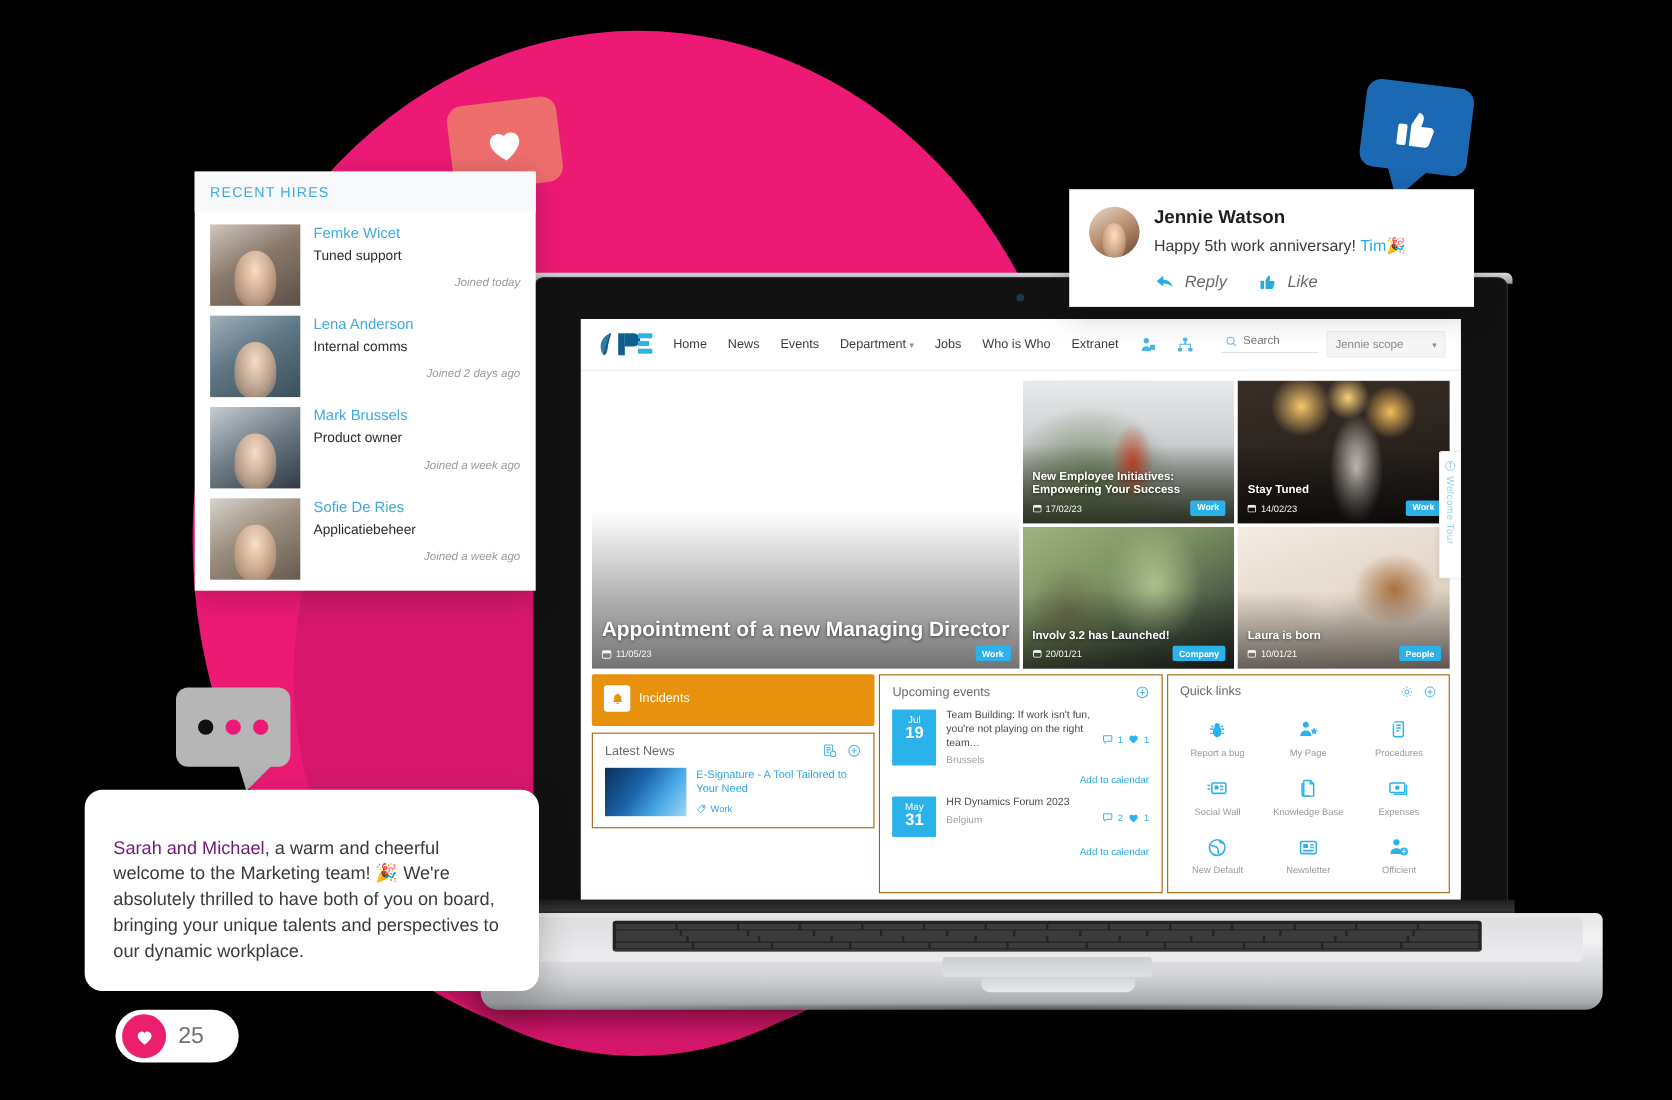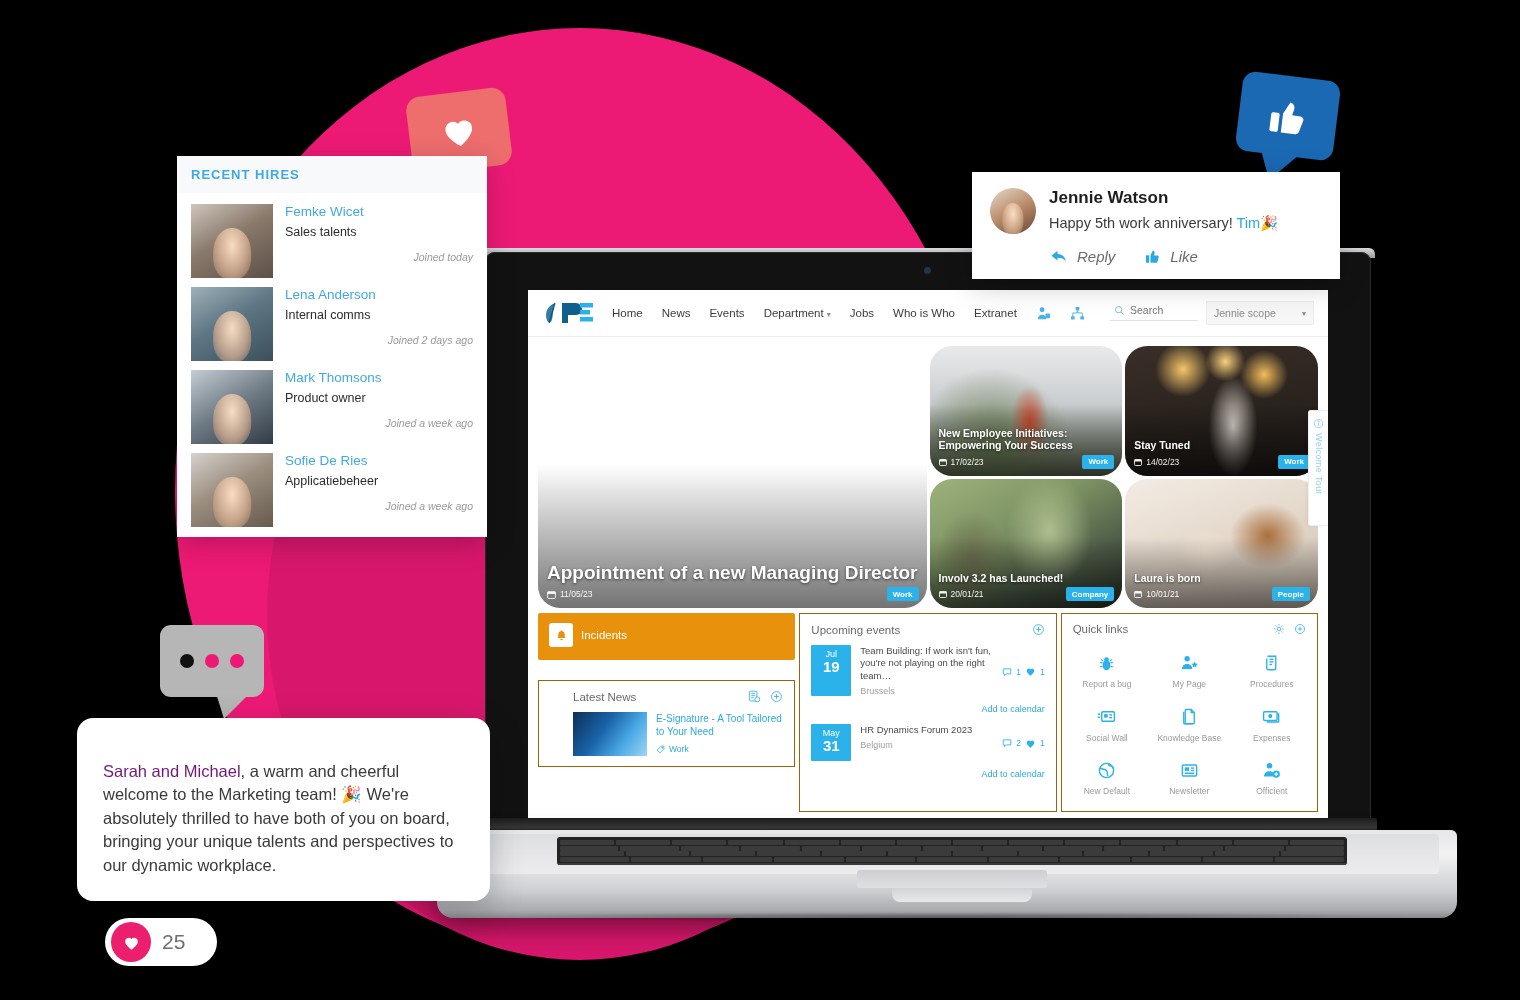--- a/index.html
+++ b/index.html
@@ -101,21 +101,21 @@
     background: #f6f6f6; border: 1px solid #ececec; font-size: 10.5px; color: #8a8a8a;
     padding: 5px 7px; width: 108px; border-radius: 1px;
   }
 
   .page-body { padding: 9px 10px 0; background: #fff; }
 
   
   .hero { display: grid; grid-template-columns: 1fr 1fr; gap: 3px; height: 262px; }
   .hero-left { position: relative; overflow: hidden; }
   .hero-right { display: grid; grid-template-columns: 1fr 1fr; grid-template-rows: 1fr 1fr; gap: 3px; }
-  .tile { position: relative; overflow: hidden; border-radius: 22px; }
+  .tile { position: relative; overflow: hidden; }
   .tile .ph { position: absolute; inset: 0; }
   .tile .scrim {
     position: absolute; inset: 0;
     background: linear-gradient(to bottom, rgba(0,0,0,0) 45%, rgba(0,0,0,.55) 100%);
   }
   .tile-text { position: absolute; left: 9px; right: 9px; bottom: 9px; color: #fff; }
   .tile-title { font-weight: bold; line-height: 1.18; text-shadow: 0 1px 3px rgba(0,0,0,.6); }
   .tile-meta { display:flex; align-items:center; gap:4px; margin-top: 5px; font-size: 8.5px; opacity: .95; }
   .tag {
     position: absolute; right: 8px; bottom: 7px; background: #2CB2EA; color: #fff;
@@ -207,21 +207,21 @@
   
   .float { position: absolute; background: #fff; }
 
   
   .recent-hires {
     left: 177px; top: 156px; width: 310px;
     box-shadow: 0 7px 26px rgba(0,0,0,.22);
   }
   .rh-head {
     background: #f8f9fa; padding: 11px 14px; font-size: 13px; color: #3FA9E0;
-    letter-spacing: 1px; font-weight: 700;
+    letter-spacing: 1px; font-weight: 400;
   }
   .rh-list { padding: 4px 0 8px; }
   .rh-row { display:flex; gap: 12px; padding: 7px 14px 2px; }
   .rh-avatar { width: 82px; height: 74px; flex: 0 0 auto; }
   .rh-info { flex: 1 1 auto; min-width:0; }
   .rh-name { font-size: 13.5px; color: #3FA9E0; }
   .rh-role { font-size: 12.5px; color: #2c2c2c; margin-top: 6px; }
   .rh-joined { font-size: 10.5px; color: #9a9a9a; font-style: italic; text-align: right; margin-top: 12px; }
 
   .av1 { background: linear-gradient(150deg,#cfc6be,#8a7a6c 45%,#5d5048); }
@@ -478,21 +478,21 @@
                   <div class="inc-badge">
                     <svg width="13" height="13" viewBox="0 0 16 16" fill="#E8910D">
                       <path d="M8 1.5a1 1 0 0 1 1 1v.4a4 4 0 0 1 3 3.9v2.6l1.2 1.8H2.8L4 9.4V6.8a4 4 0 0 1 3-3.9v-.4a1 1 0 0 1 1-1z"></path>
                       <path d="M6.4 12.2h3.2a1.6 1.6 0 0 1-3.2 0z"></path>
                     </svg>
                   </div>
                   <div class="inc-title">Incidents</div>
                 </div>
               </div>
 
-              <div class="card" style="margin-top:20px;padding-left:23px;">
+              <div class="card" style="margin-top:6px;">
                 <div class="card-head">
                   <span>Latest News</span>
                   <span class="icons">
                     <svg width="13" height="13" viewBox="0 0 16 16" fill="none" stroke="#4BB4E6" stroke-width="1.2">
                       <rect x="2" y="1.5" width="9" height="12" rx="1"></rect>
                       <line x1="4" y1="4.5" x2="9" y2="4.5"></line>
                         <line x1="4" y1="7" x2="9" y2="7"></line>
                         <line x1="4" y1="9.5" x2="7" y2="9.5"></line>
                       <circle cx="11.5" cy="11.5" r="3" fill="#fff"></circle>
                     </svg>
@@ -805,42 +805,42 @@
   <div class="float recent-hires">
     <div class="rh-head">RECENT HIRES</div>
     <div class="rh-list">
 
       <div class="rh-row">
         <div class="rh-avatar av1">
             <div class="av-face"></div>
           </div>
         <div class="rh-info">
           <div class="rh-name">Femke Wicet</div>
-          <div class="rh-role">Sales talents</div>
+          <div class="rh-role">Tuned support</div>
           <div class="rh-joined">Joined today</div>
         </div>
       </div>
 
       <div class="rh-row">
         <div class="rh-avatar av2">
             <div class="av-face"></div>
           </div>
         <div class="rh-info">
           <div class="rh-name">Lena Anderson</div>
           <div class="rh-role">Internal comms</div>
           <div class="rh-joined">Joined 2 days ago</div>
         </div>
       </div>
 
       <div class="rh-row">
         <div class="rh-avatar av3">
             <div class="av-face"></div>
           </div>
         <div class="rh-info">
-          <div class="rh-name">Mark Thomsons</div>
+          <div class="rh-name">Mark Brussels</div>
           <div class="rh-role">Product owner</div>
           <div class="rh-joined">Joined a week ago</div>
         </div>
       </div>
 
       <div class="rh-row">
         <div class="rh-avatar av4">
             <div class="av-face"></div>
           </div>
         <div class="rh-info">

